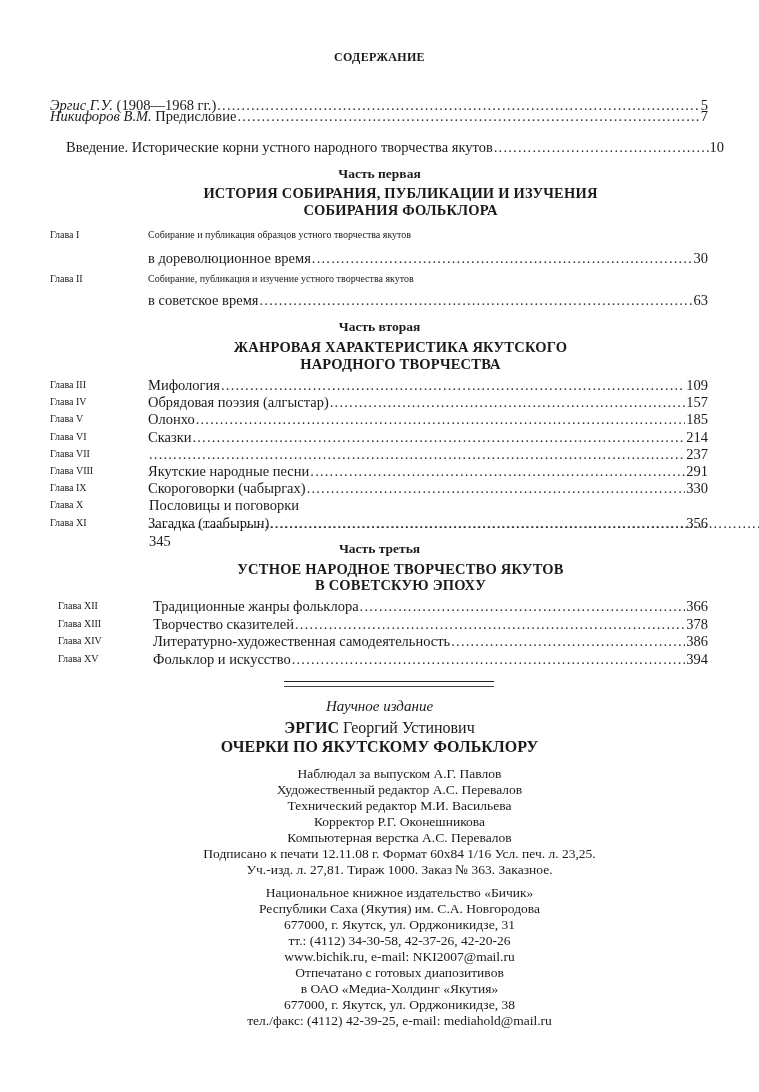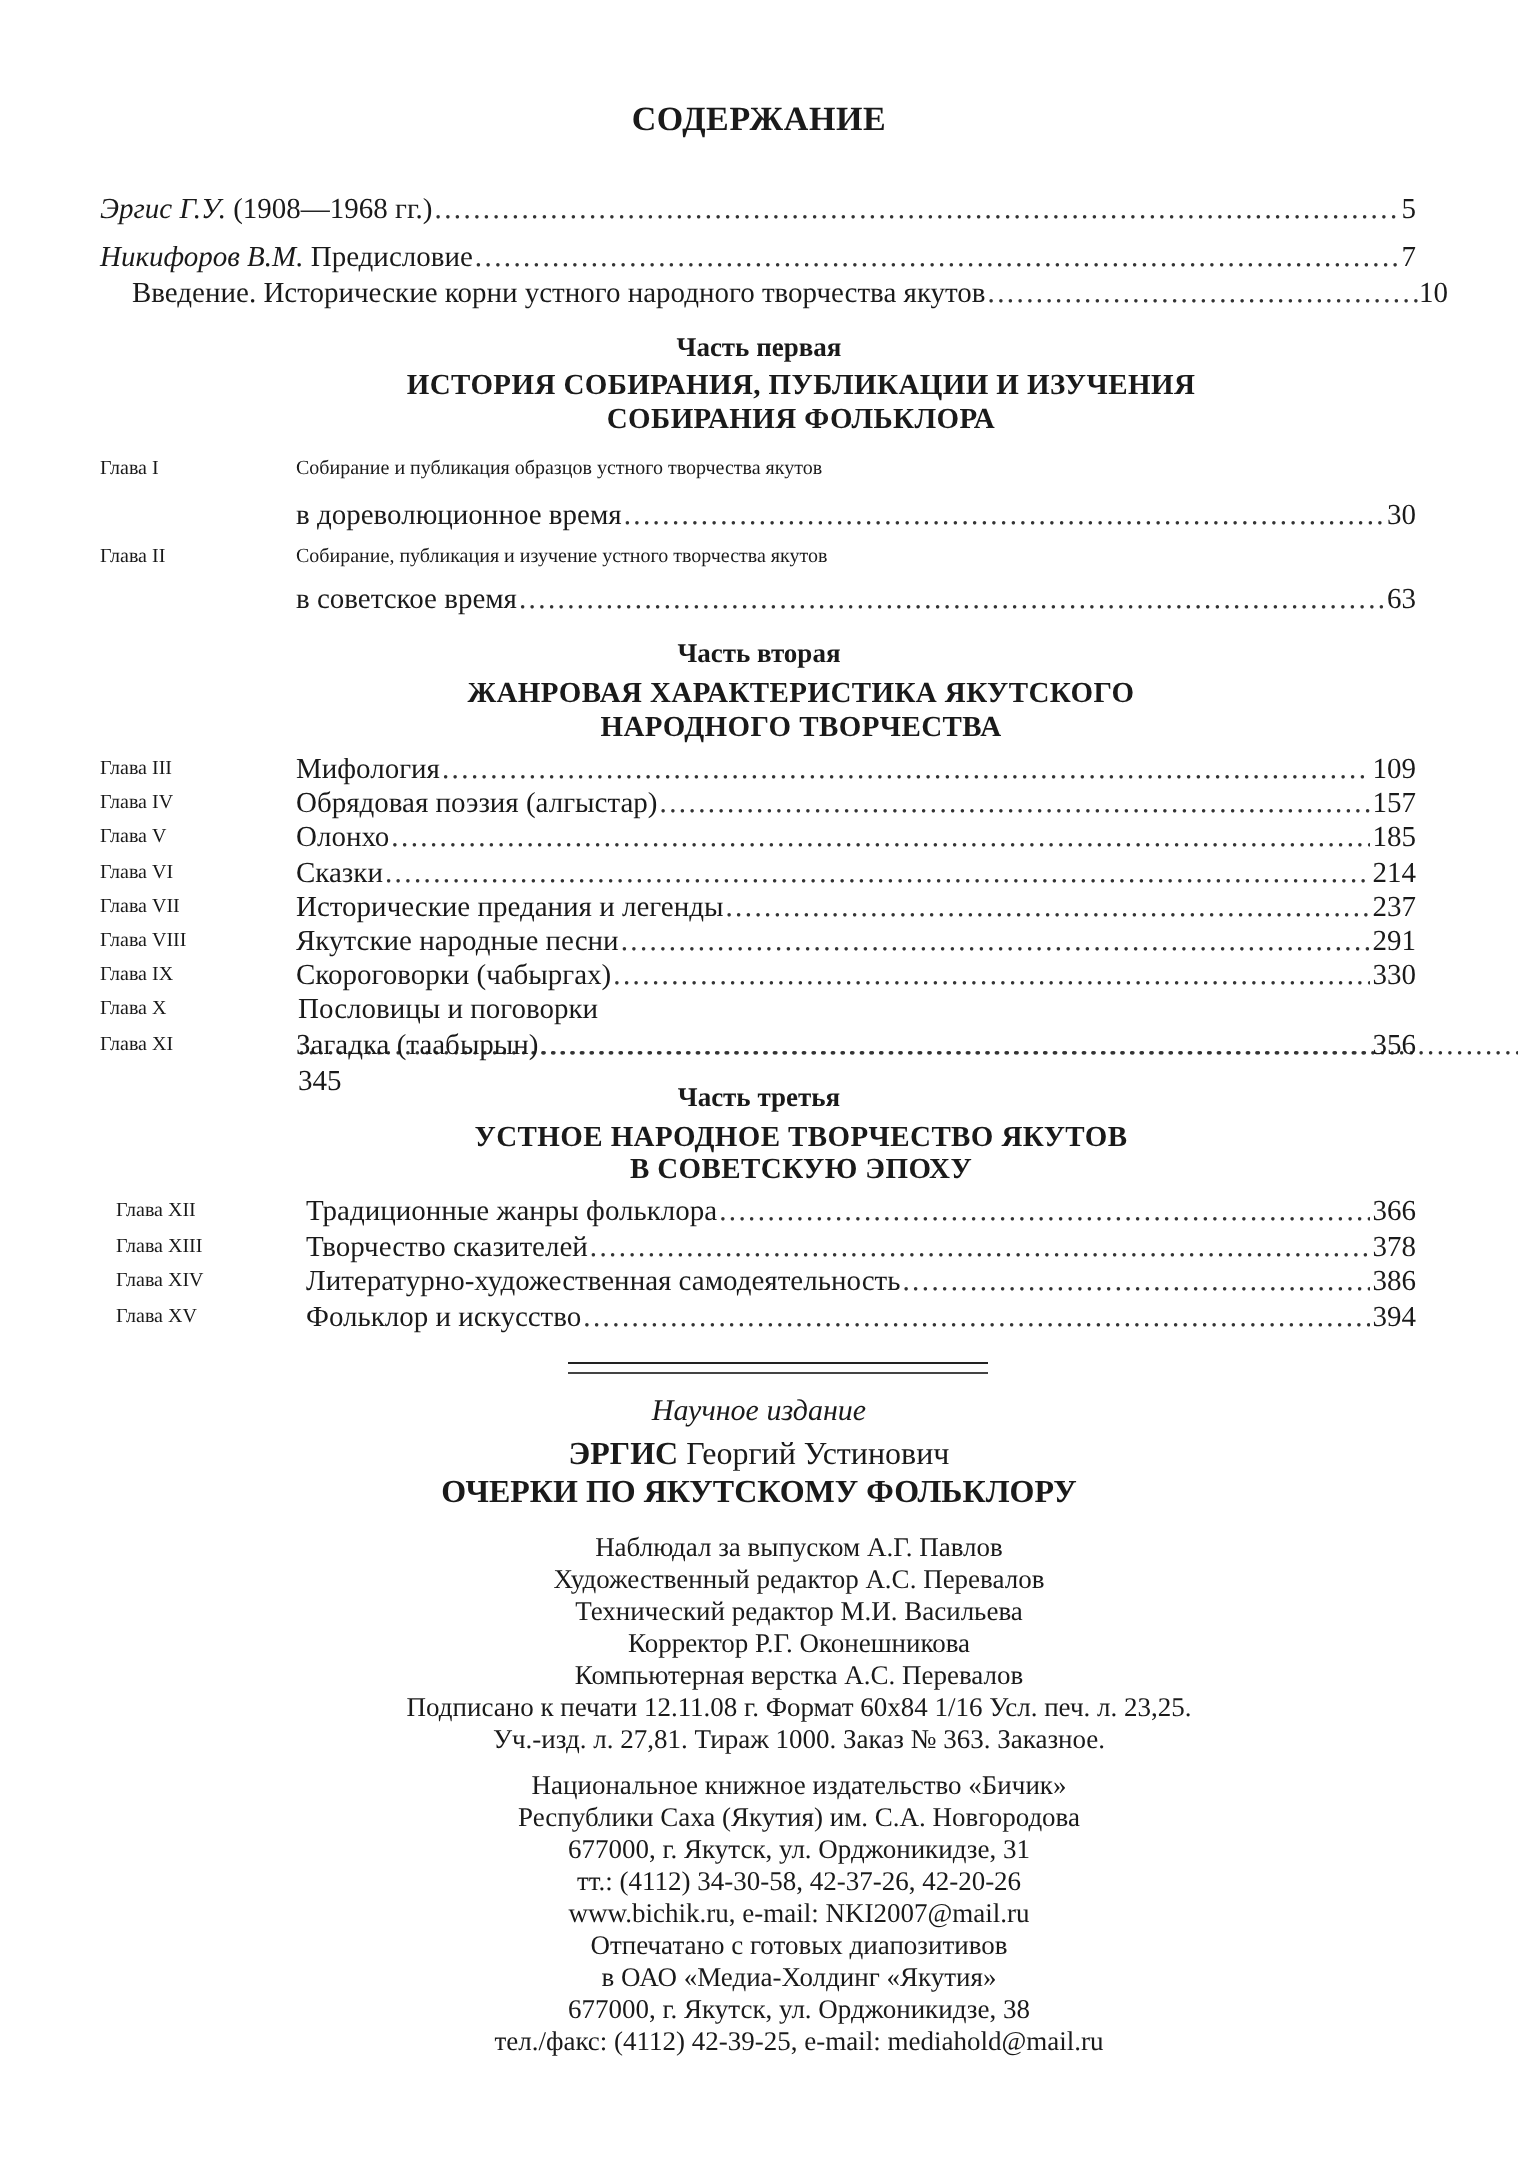--- a/index.html
+++ b/index.html
@@ -2,21 +2,21 @@
 <html><head>
 <meta charset="utf-8">
 <style>
   html, body { margin: 0; padding: 0; background: #ffffff; }
   body {
     width: 759px; height: 1092px; position: relative; overflow: hidden;
     font-family: "Liberation Serif", "DejaVu Serif", serif;
     color: #1a1a1a;
   }
   .center { position: absolute; left: 0; width: 759px; text-align: center; }
-  .title { top: 50px; font-weight: bold; font-size: 17px; letter-spacing: 0.3px; }
+  .title { top: 50px; font-weight: bold; font-size: 12px; letter-spacing: 0.3px; }
 
   .toc-line {
     position: absolute; display: flex; align-items: baseline;
     font-size: 14.5px; line-height: 18px; white-space: nowrap;
   }
   .toc-line .label { flex: 0 0 auto; }
   .toc-line .dots {
     flex: 1 1 auto; overflow: hidden; margin: 0 1px;
     letter-spacing: 1.2px; color: #333;
   }
@@ -40,21 +40,21 @@
 </head>
 <body>
 
 <div class="center title">СОДЕРЖАНИЕ</div>
 
 <div class="toc-line" style="left:50px; width:658px; top:96px;">
   <span class="label"><span class="italic">Эргис Г.У.</span><span> (1908—1968 гг.)</span></span>
   <span class="dots"></span>
   <span class="page">5</span>
 </div>
-<div class="toc-line" style="left:50px; width:658px; top:120px;">
+<div class="toc-line" style="left:50px; width:658px; top:107px;">
   <span class="label"><span class="italic">Никифоров В.М.</span><span> Предисловие</span></span>
   <span class="dots"></span>
   <span class="page">7</span>
 </div>
 <div class="toc-line" style="left:50px; width:658px; top:138px;margin-left:16px;">
   <span class="label">Введение. Исторические корни устного народного творчества якутов</span>
   <span class="dots"></span>
   <span class="page">10</span>
 </div>
 
@@ -101,21 +101,20 @@
       <span class="page">185</span>
     </div>
     <div class="chap" style="left: 50px; top: 427.6px;">Глава VI</div>
     <div class="toc-line" style="left: 148px; width: 560px; top: 427.6px;">
       <span class="label">Сказки</span>
       <span class="dots"></span>
       <span class="page">214</span>
     </div>
     <div class="chap" style="left: 50px; top: 444.8px;">Глава VII</div>
     <div class="toc-line" style="left: 148px; width: 560px; top: 444.8px;">
-      <span class="label">Исторические предания и легенды</span>
       <span class="dots"></span>
       <span class="page">237</span>
     </div>
     <div class="chap" style="left: 50px; top: 462px;">Глава VIII</div>
     <div class="toc-line" style="left: 148px; width: 560px; top: 462px;">
       <span class="label">Якутские народные песни</span>
       <span class="dots"></span>
       <span class="page">291</span>
     </div>
     <div class="chap" style="left: 50px; top: 479.2px;">Глава IX</div>

